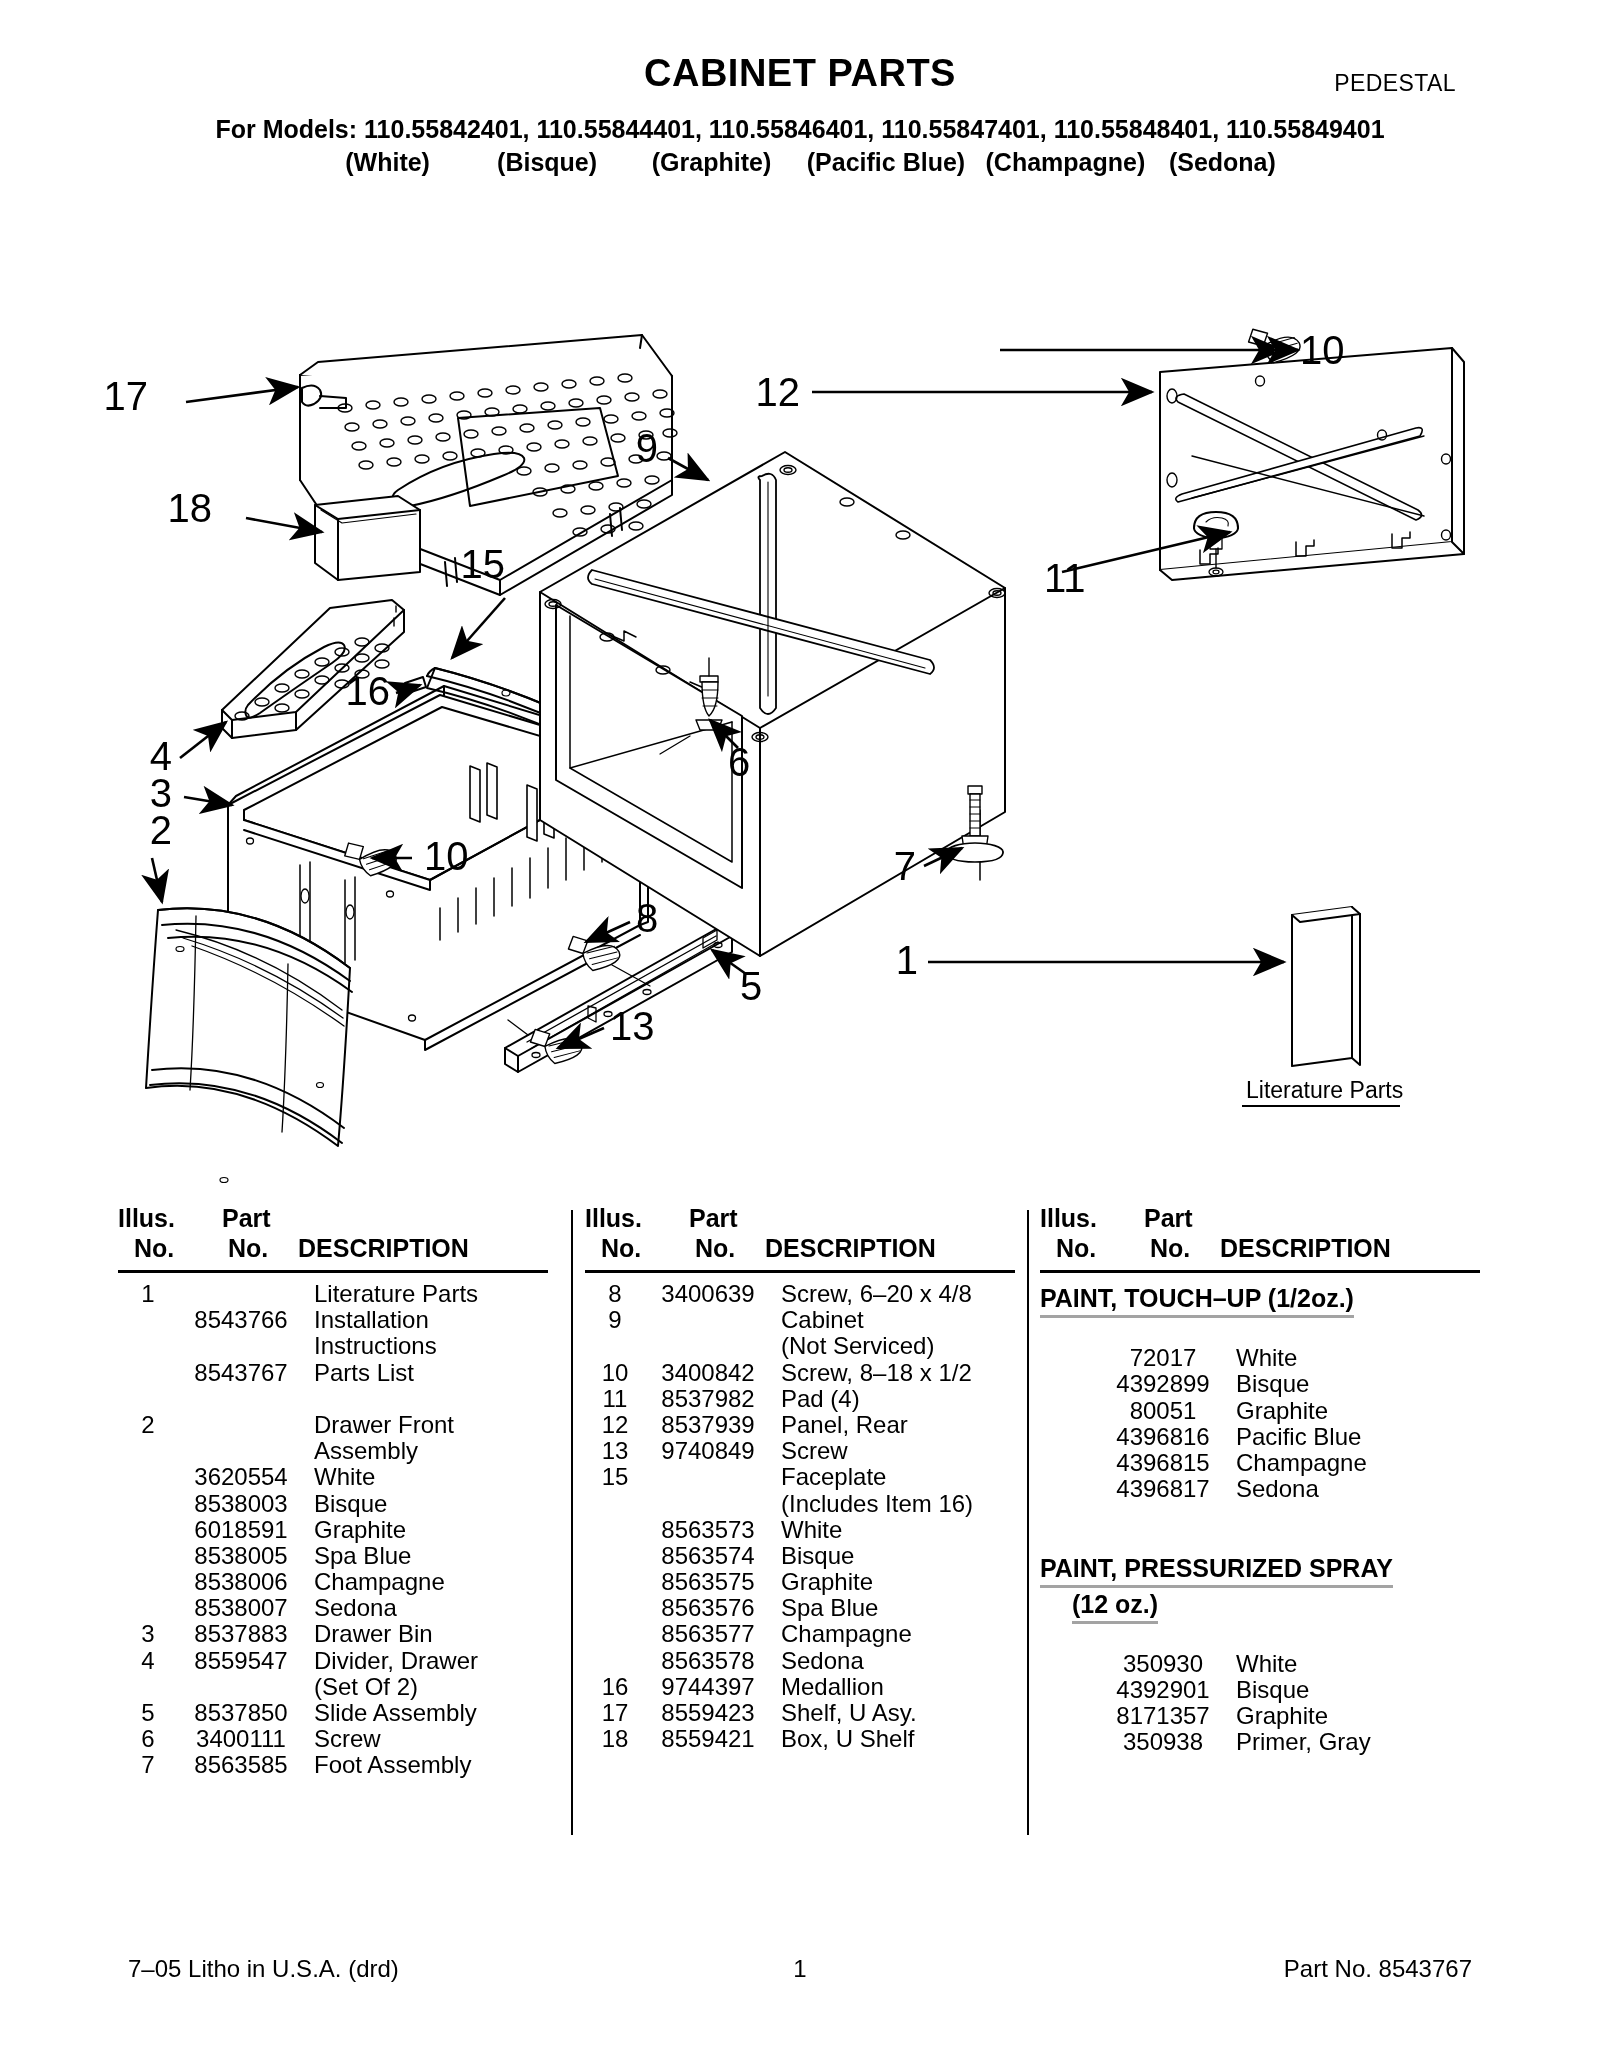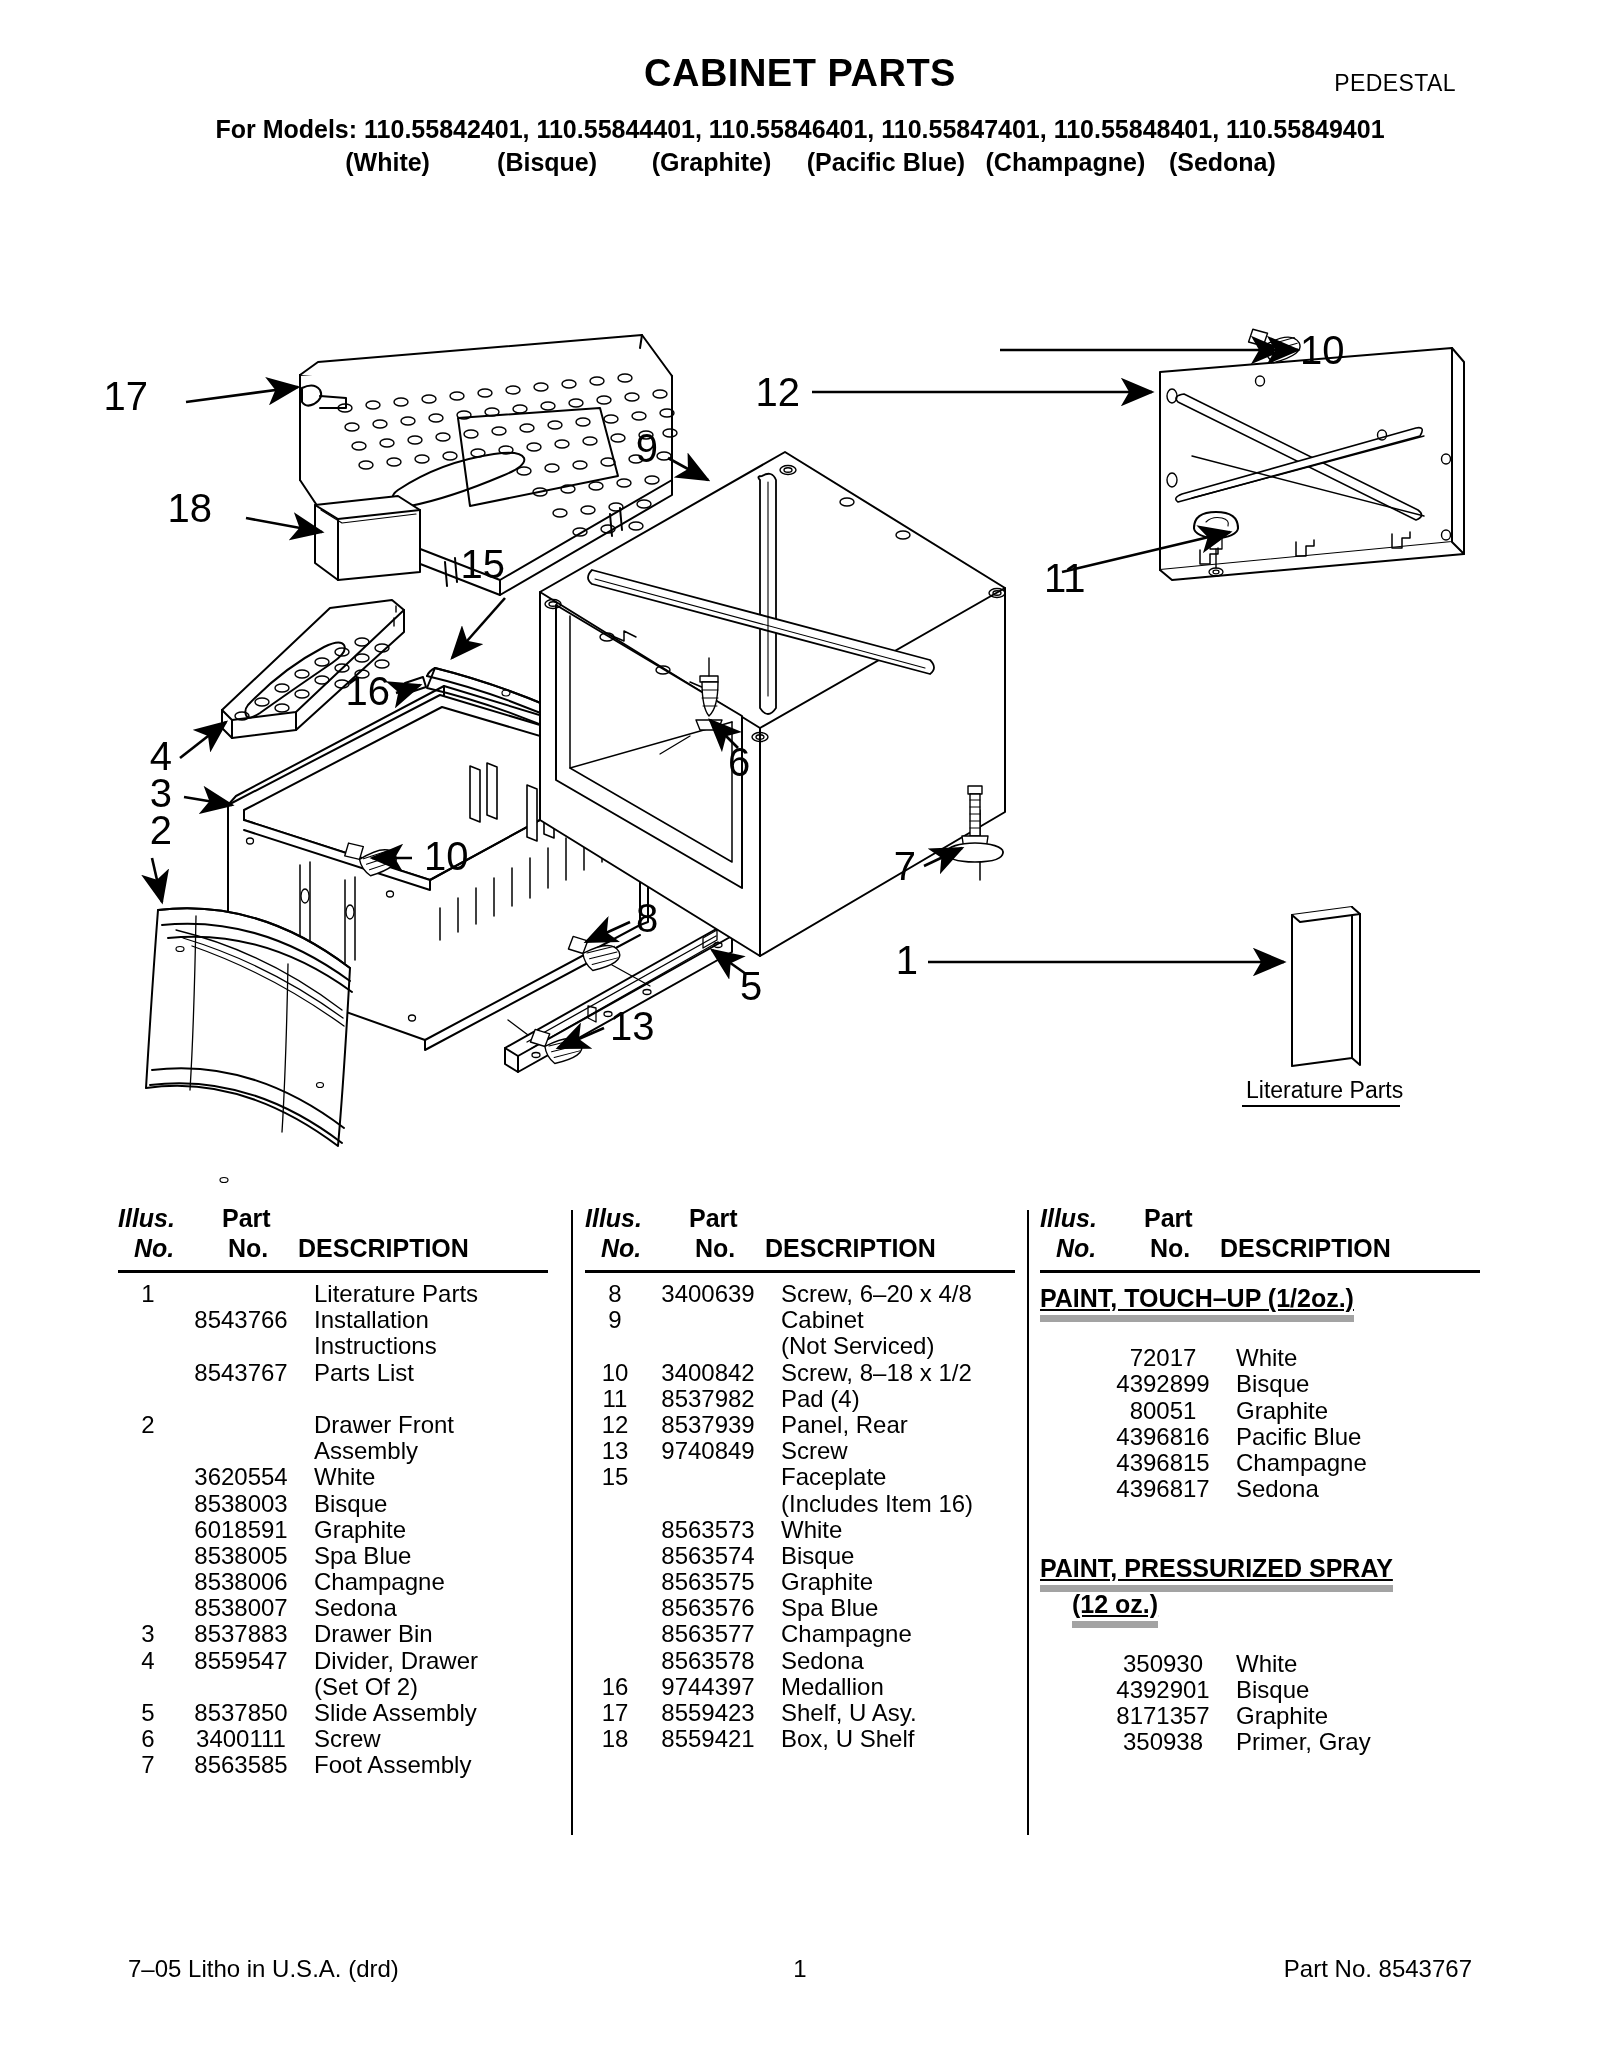--- a/index.html
+++ b/index.html
@@ -100,21 +100,21 @@
     position: relative;
     height: 74px;
   }
   .colhead .h-illus,
   .colhead .h-part,
   .colhead .h-desc {
     position: absolute;
     font-size: 25px;
     font-weight: bold;
   }
-  .colhead .h-illus { left: 0px;   top: 4px; font-style: italic;  }
+  .colhead .h-illus { left: 0px;   top: 4px;  }
   .colhead .h-illus2{ left: 16px;  top: 34px; }
   .colhead .h-part  { left: 104px; top: 4px;  }
   .colhead .h-part2 { left: 110px; top: 34px; }
   .colhead .h-desc  { left: 180px; top: 34px; }
   .headrule {
     position: absolute;
     left: 0; top: 70px;
     width: 430px; height: 3px;
     background: #000;
   }
@@ -144,23 +144,22 @@
   .prow.spacer { height: 26.2px; }
 
   .section-head {
     position: relative;
     font-size: 25px;
     font-weight: bold;
     height: 34px;
   }
   .section-head span {
     display: inline-block;
-    border-bottom: 7px solid #a3a3a3;
+    border-bottom: 3px solid #a3a3a3;
     padding-bottom: 2px;
-    text-decoration: underline;
   }
 
   
   #footer {
     position: absolute;
     left: 0; top: 1955px; width: 1600px;
     font-size: 24px;
   }
   #footer-left   { position: absolute; left: 128px;  top: 0; }
   #footer-center { position: absolute; left: 0; top: 0; width: 1600px; text-align: center; }

